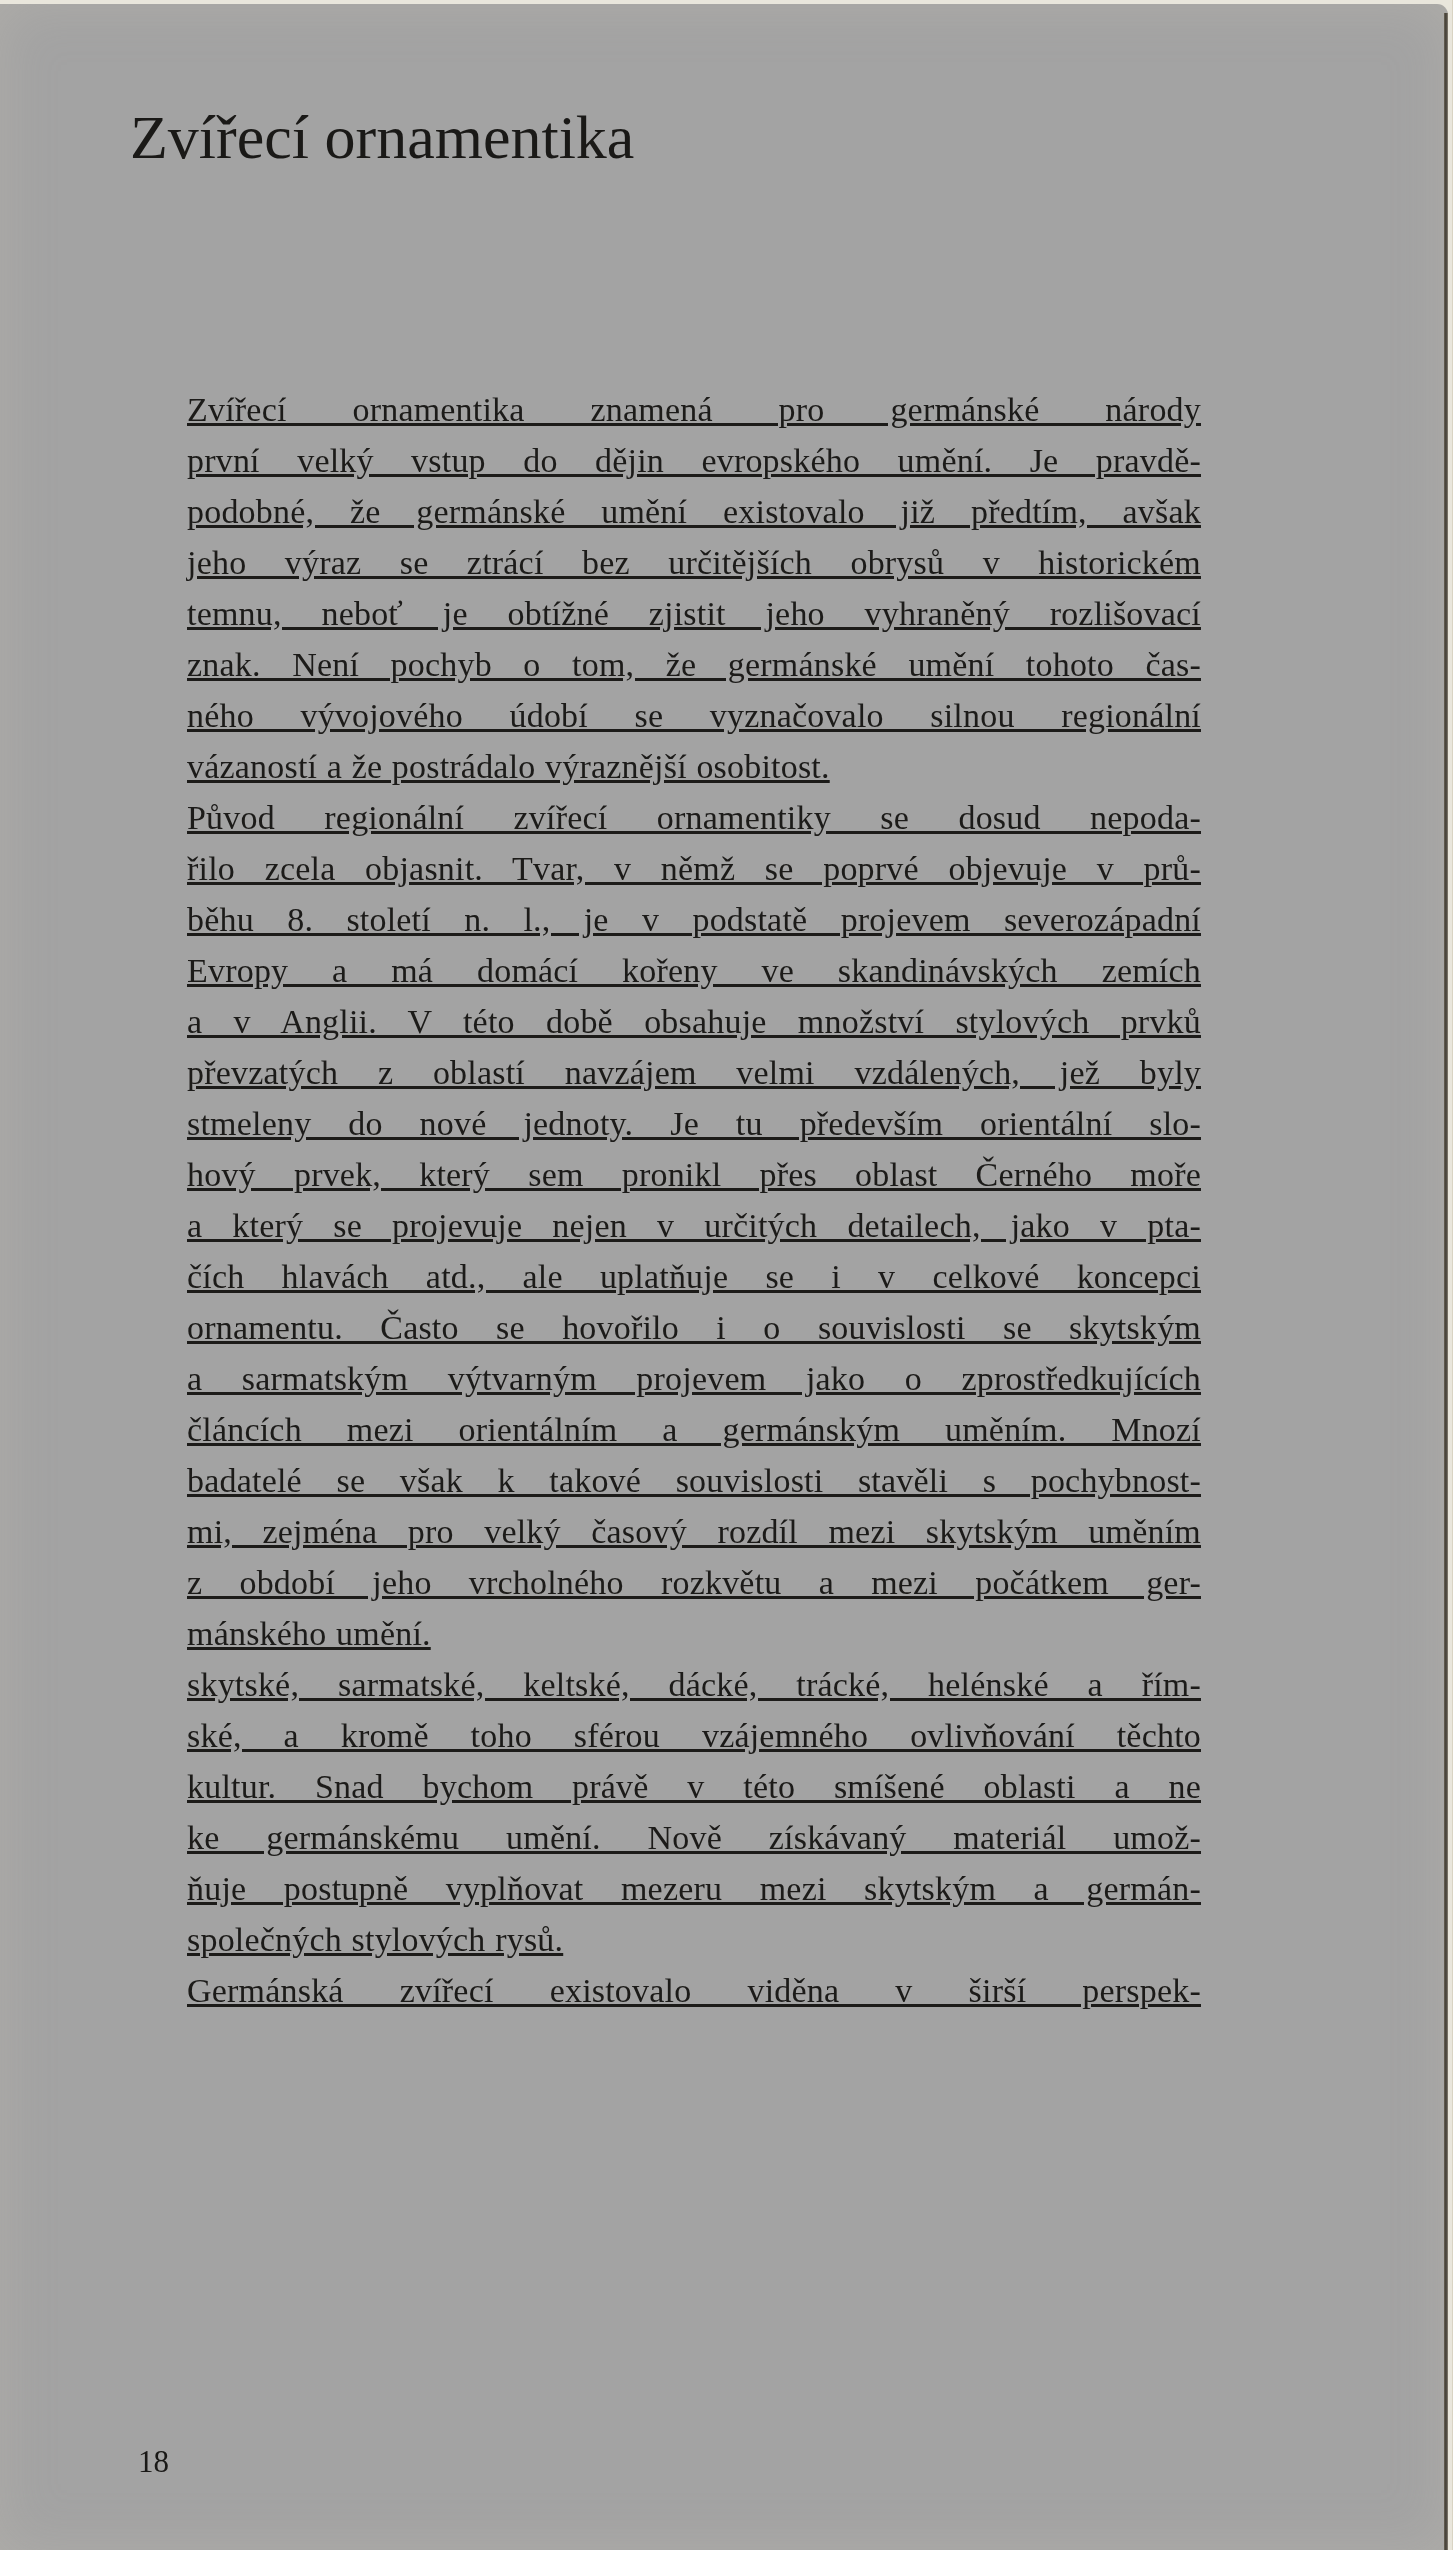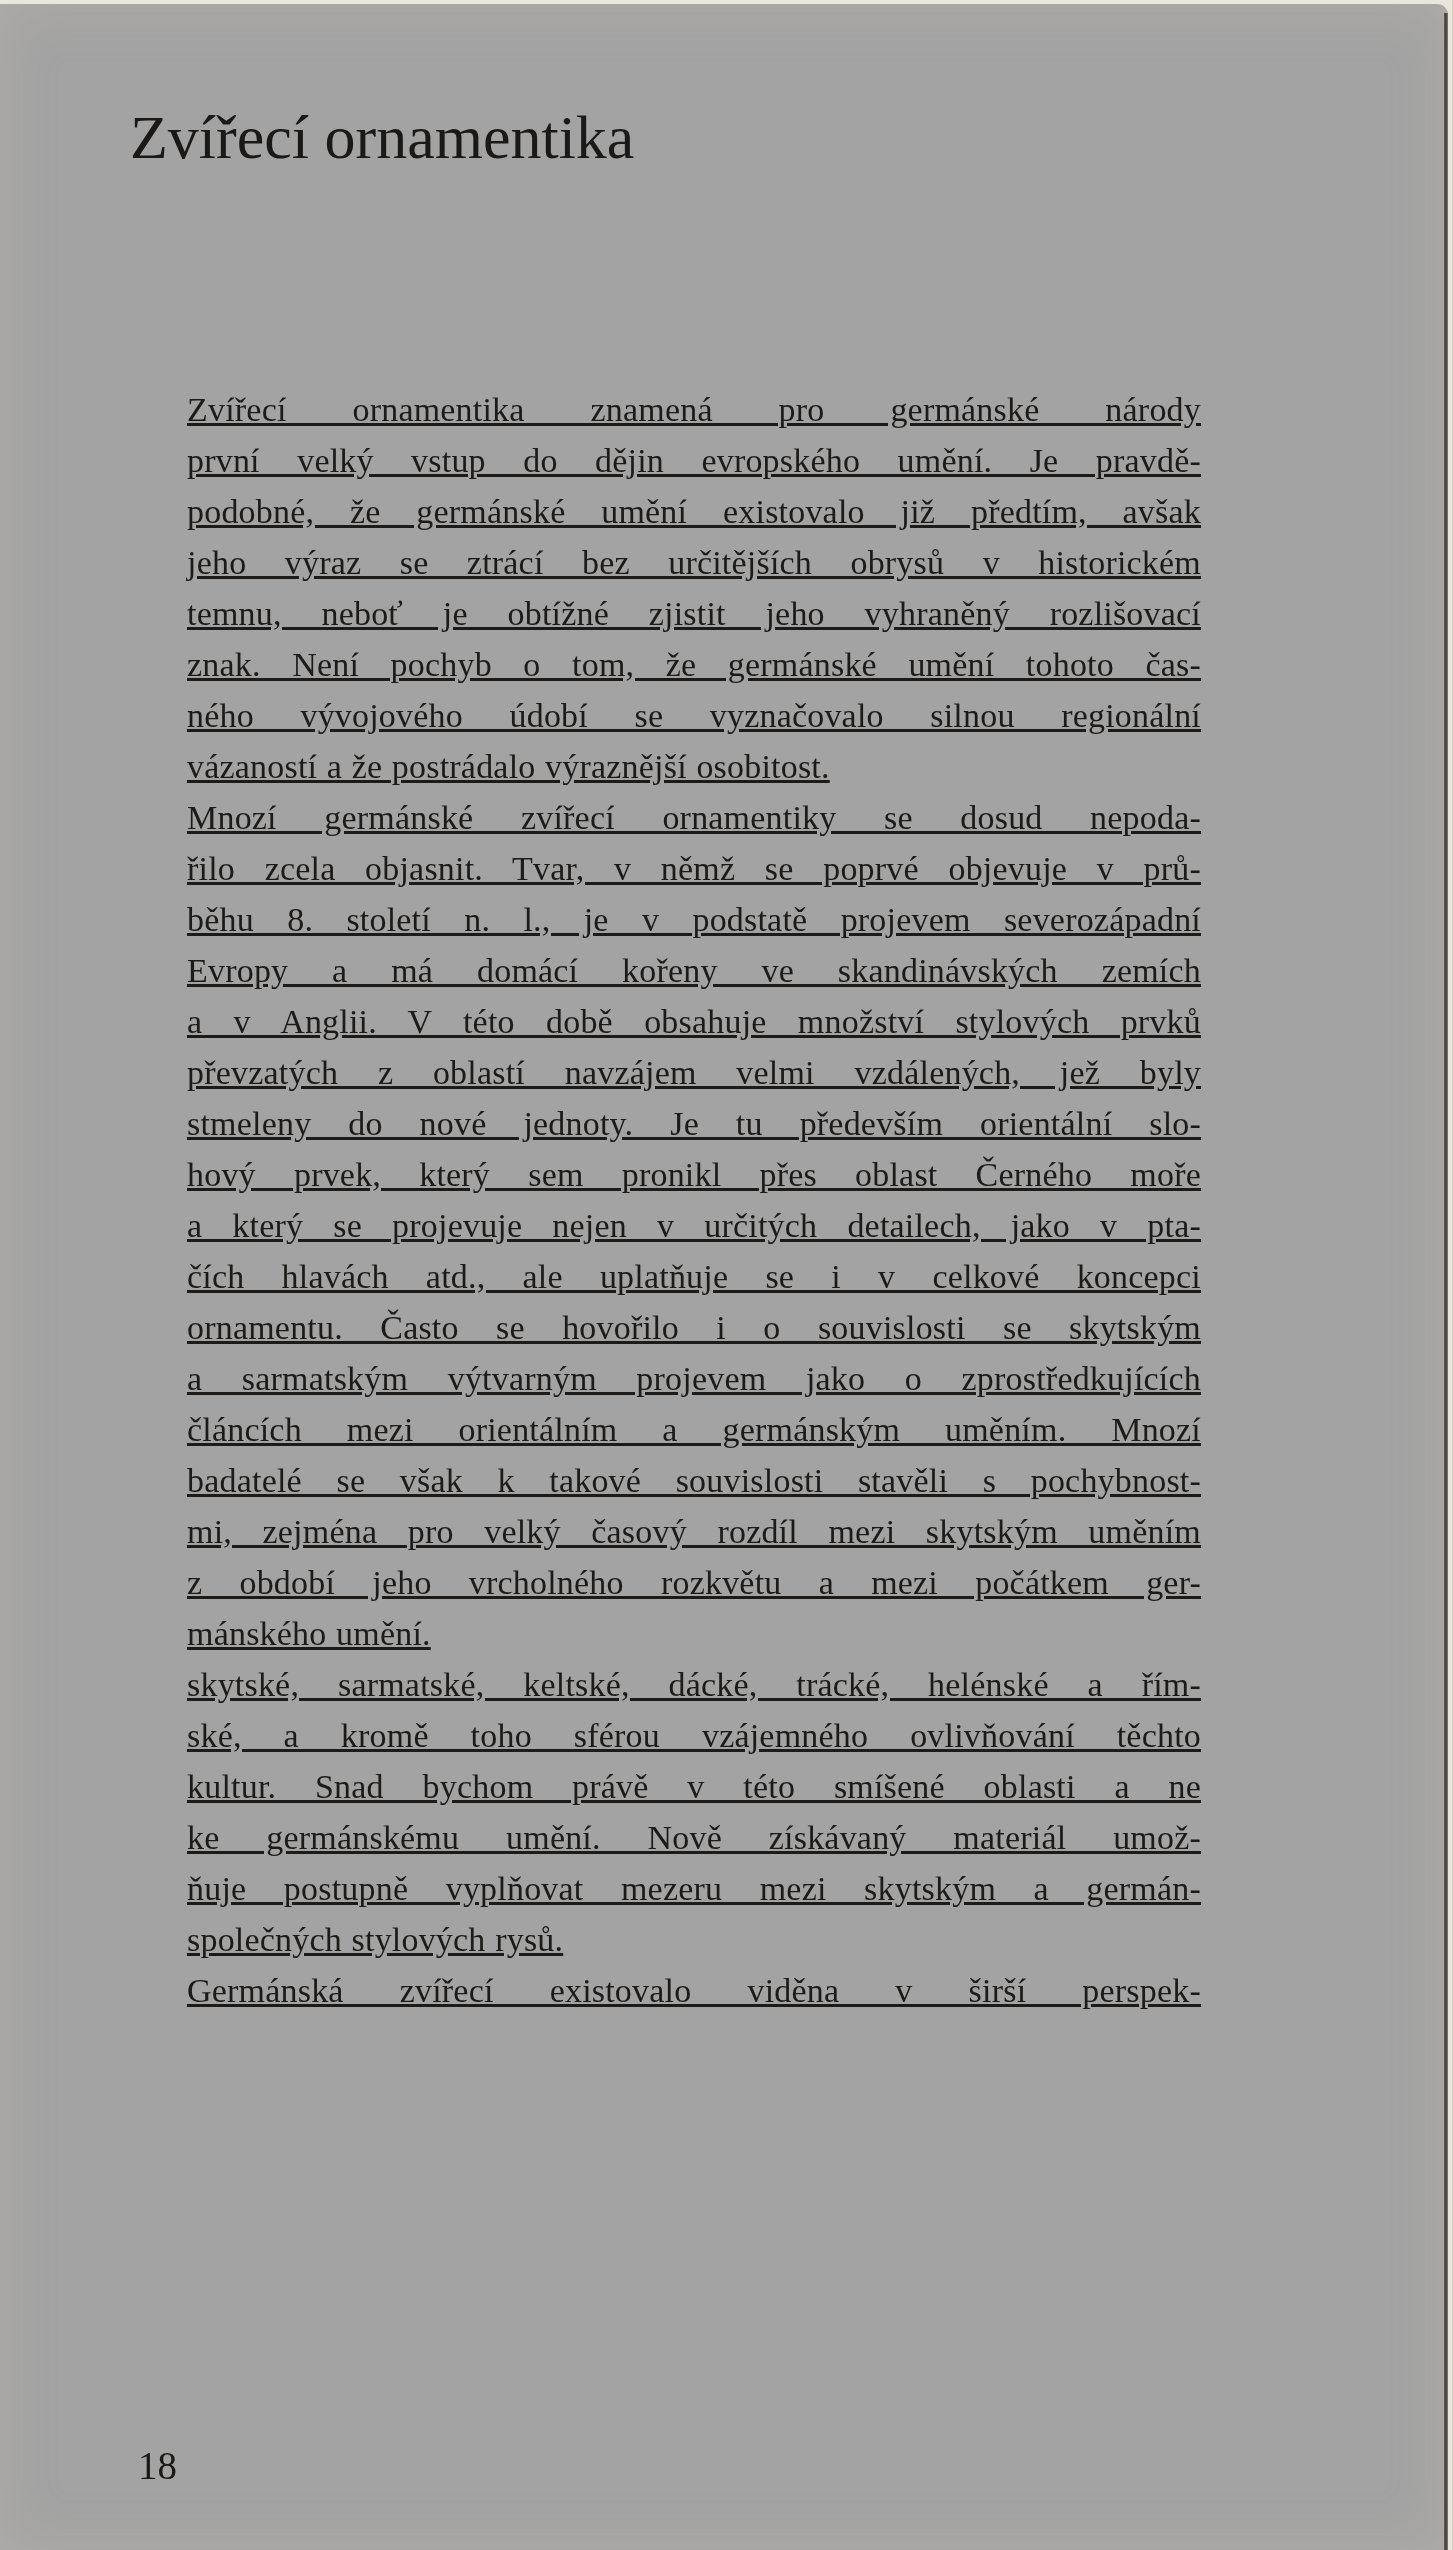--- a/index.html
+++ b/index.html
@@ -74,21 +74,21 @@
       text-align: justify;
       text-align-last: justify;
     }
     .para .line.last {
       text-align-last: left;
     }
     .page-number {
       position: absolute;
       left: 138px;
       top: 2442px;
-      font-size: 39px;
+      font-size: 31px;
       line-height: 1;
       color: #1a1917;
     }
   </style>
 </head>
 <body>
 
 <div class="page">
   <h1 class="title">Zvířecí ornamentika</h1>
 
@@ -97,21 +97,21 @@
       <span class="line">Zvířecí ornamentika znamená pro germánské národy</span>
       <span class="line">první velký vstup do dějin evropského umění. Je pravdě-</span>
       <span class="line">podobné, že germánské umění existovalo již předtím, avšak</span>
       <span class="line">jeho výraz se ztrácí bez určitějších obrysů v historickém</span>
       <span class="line">temnu, neboť je obtížné zjistit jeho vyhraněný rozlišovací</span>
       <span class="line">znak. Není pochyb o tom, že germánské umění tohoto čas-</span>
       <span class="line">ného vývojového údobí se vyznačovalo silnou regionální</span>
       <span class="line last">vázaností a že postrádalo výraznější osobitost.</span>
     </p>
     <p class="para">
-      <span class="line">Mnozí germánské zvířecí ornamentiky se dosud nepoda-</span>
+      <span class="line">Původ regionální zvířecí ornamentiky se dosud nepoda-</span>
       <span class="line">řilo zcela objasnit. Tvar, v němž se poprvé objevuje v prů-</span>
       <span class="line">běhu 8. století n. l., je v podstatě projevem severozápadní</span>
       <span class="line">Evropy a má domácí kořeny ve skandinávských zemích</span>
       <span class="line">a v Anglii. V této době obsahuje množství stylových prvků</span>
       <span class="line">převzatých z oblastí navzájem velmi vzdálených, jež byly</span>
       <span class="line">stmeleny do nové jednoty. Je tu především orientální slo-</span>
       <span class="line">hový prvek, který sem pronikl přes oblast Černého moře</span>
       <span class="line">a který se projevuje nejen v určitých detailech, jako v pta-</span>
       <span class="line">čích hlavách atd., ale uplatňuje se i v celkové koncepci</span>
       <span class="line">ornamentu. Často se hovořilo i o souvislosti se skytským</span>

